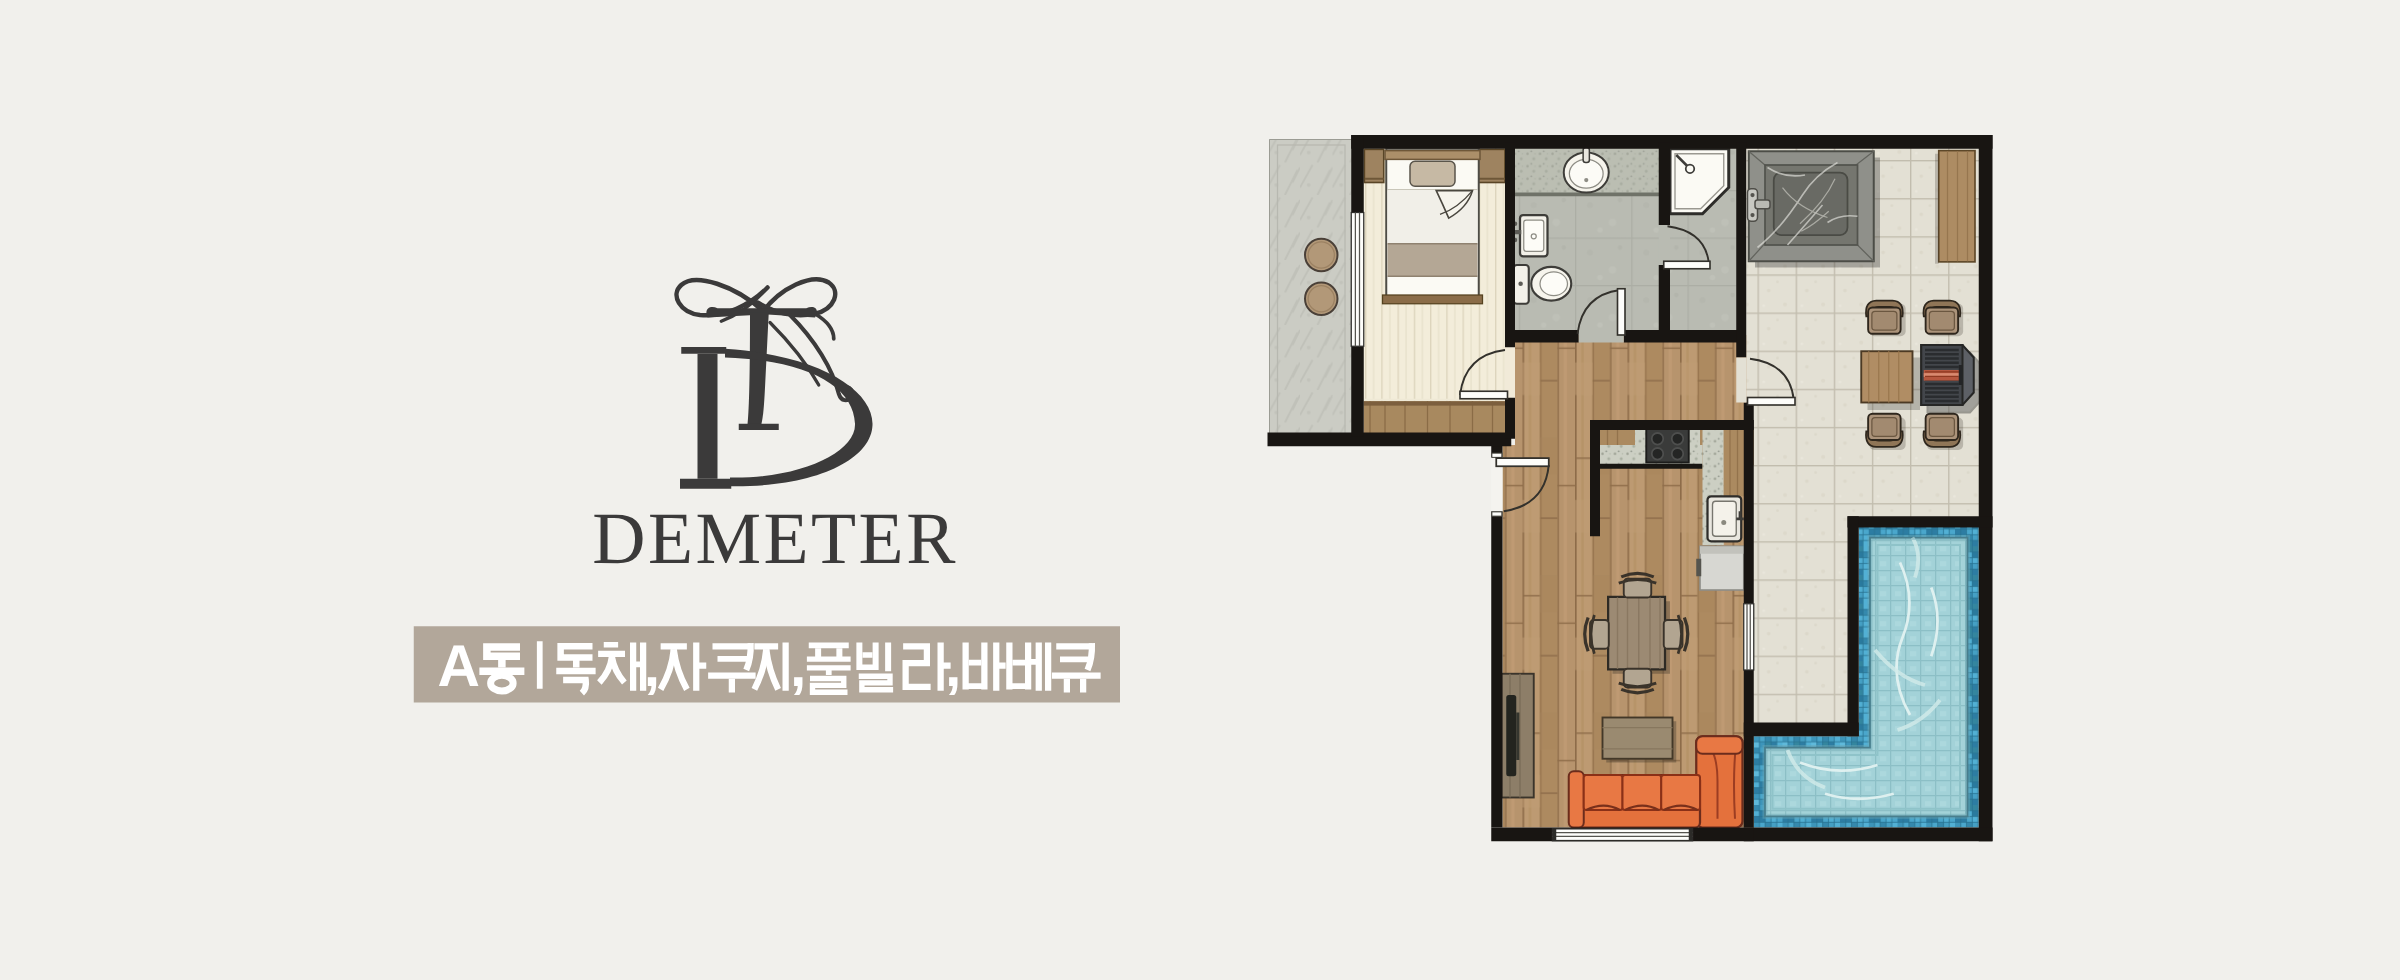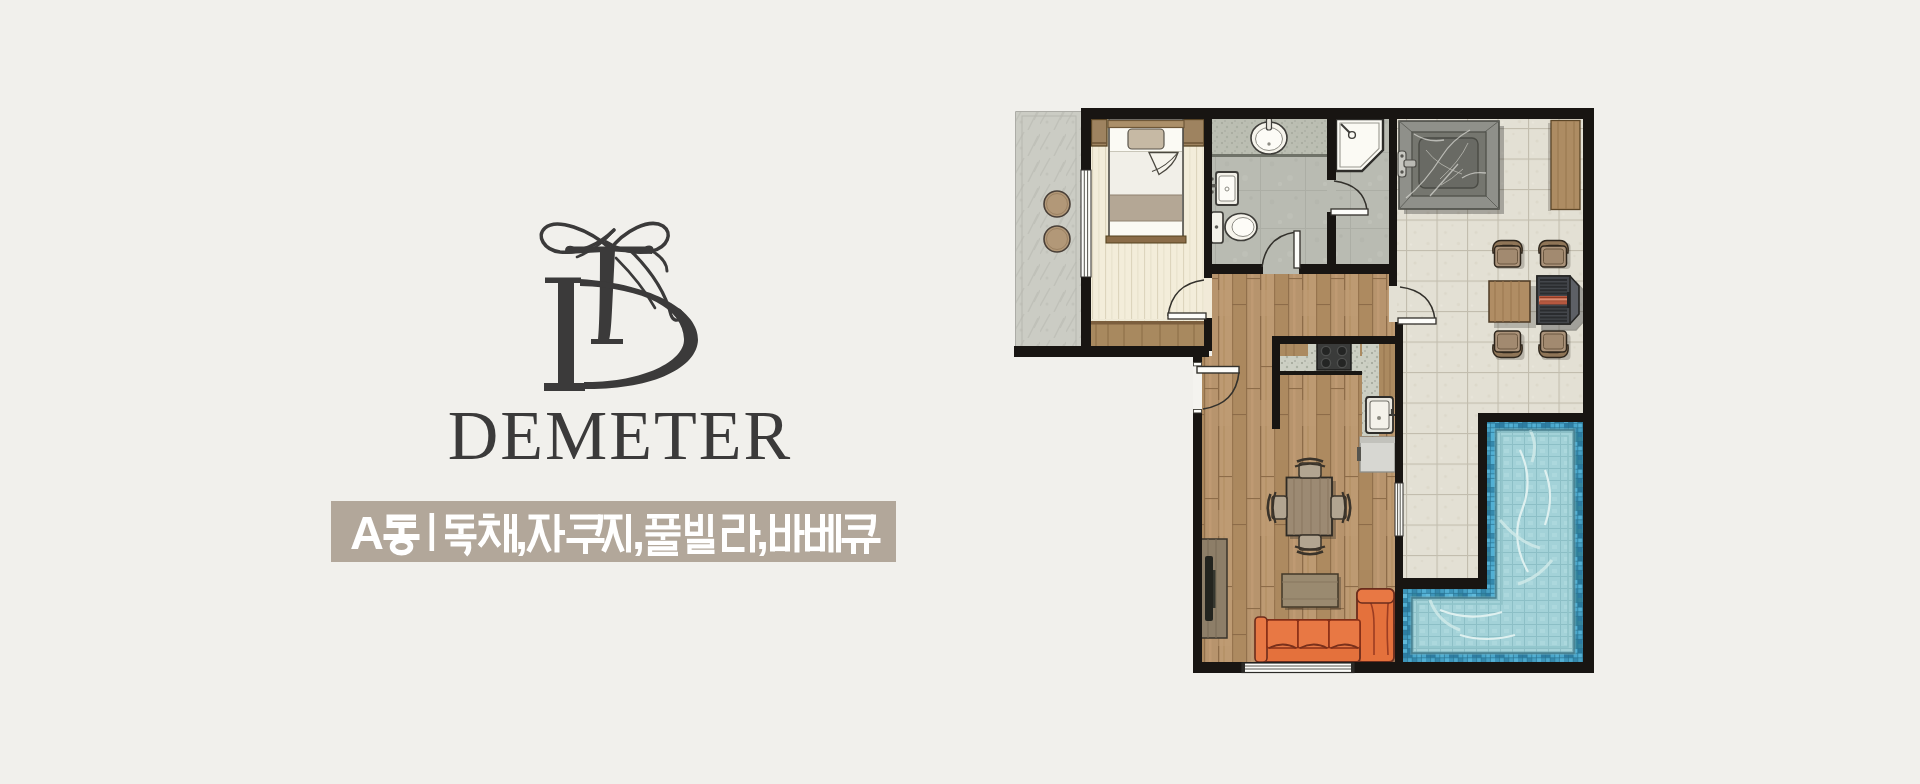--- a/index.html
+++ b/index.html
@@ -31,21 +31,21 @@
     <path d="M558 283 H574 V383 H558 Z" fill="#3b3a3a" stroke="none"></path>
 
     <path d="M545 277.5 H581 V283 H545 Z" fill="#3b3a3a" stroke="none"></path>
 
     <path d="M544 383 H585 V391 H544 Z" fill="#3b3a3a" stroke="none"></path>
 
     <path d="M580 279 C655 284 699 312 698 340 C697 368 652 390 584 389 L584 382 C640 383 685 362 684 339 C683 309 646 288 580 286 Z" fill="#3b3a3a" stroke="none"></path>
   </g>
 </svg>
 
-<div class="abs" style="left:320px;top:396px;width:600px;text-align:center;font-family:'Liberation Serif',serif;font-size:70px;color:#3b3a3a;letter-spacing:2px;">DEMETER</div>
+<div class="abs" style="left:320px;top:396px;width:600px;text-align:center;font-family:'Liberation Serif',serif;font-size:59px;color:#3b3a3a;letter-spacing:2px;">DEMETER</div>
 
 <div class="abs" style="left:331px;top:501px;width:565px;height:61px;background:#b2a79a;"></div>
 
 <svg class="abs" style="left:331px;top:501px;" width="565" height="61" viewBox="331 501 565 61">
   <g stroke="#fff" fill="none" stroke-linecap="butt" stroke-linejoin="miter">
 
     <text x="350" y="549" font-family="Liberation Sans, sans-serif" font-weight="bold" font-size="47" fill="#fff" stroke="none">A</text>
 
     <g stroke-width="6">
       <path d="M416 517.5 H389.5 V525 H416"></path>

